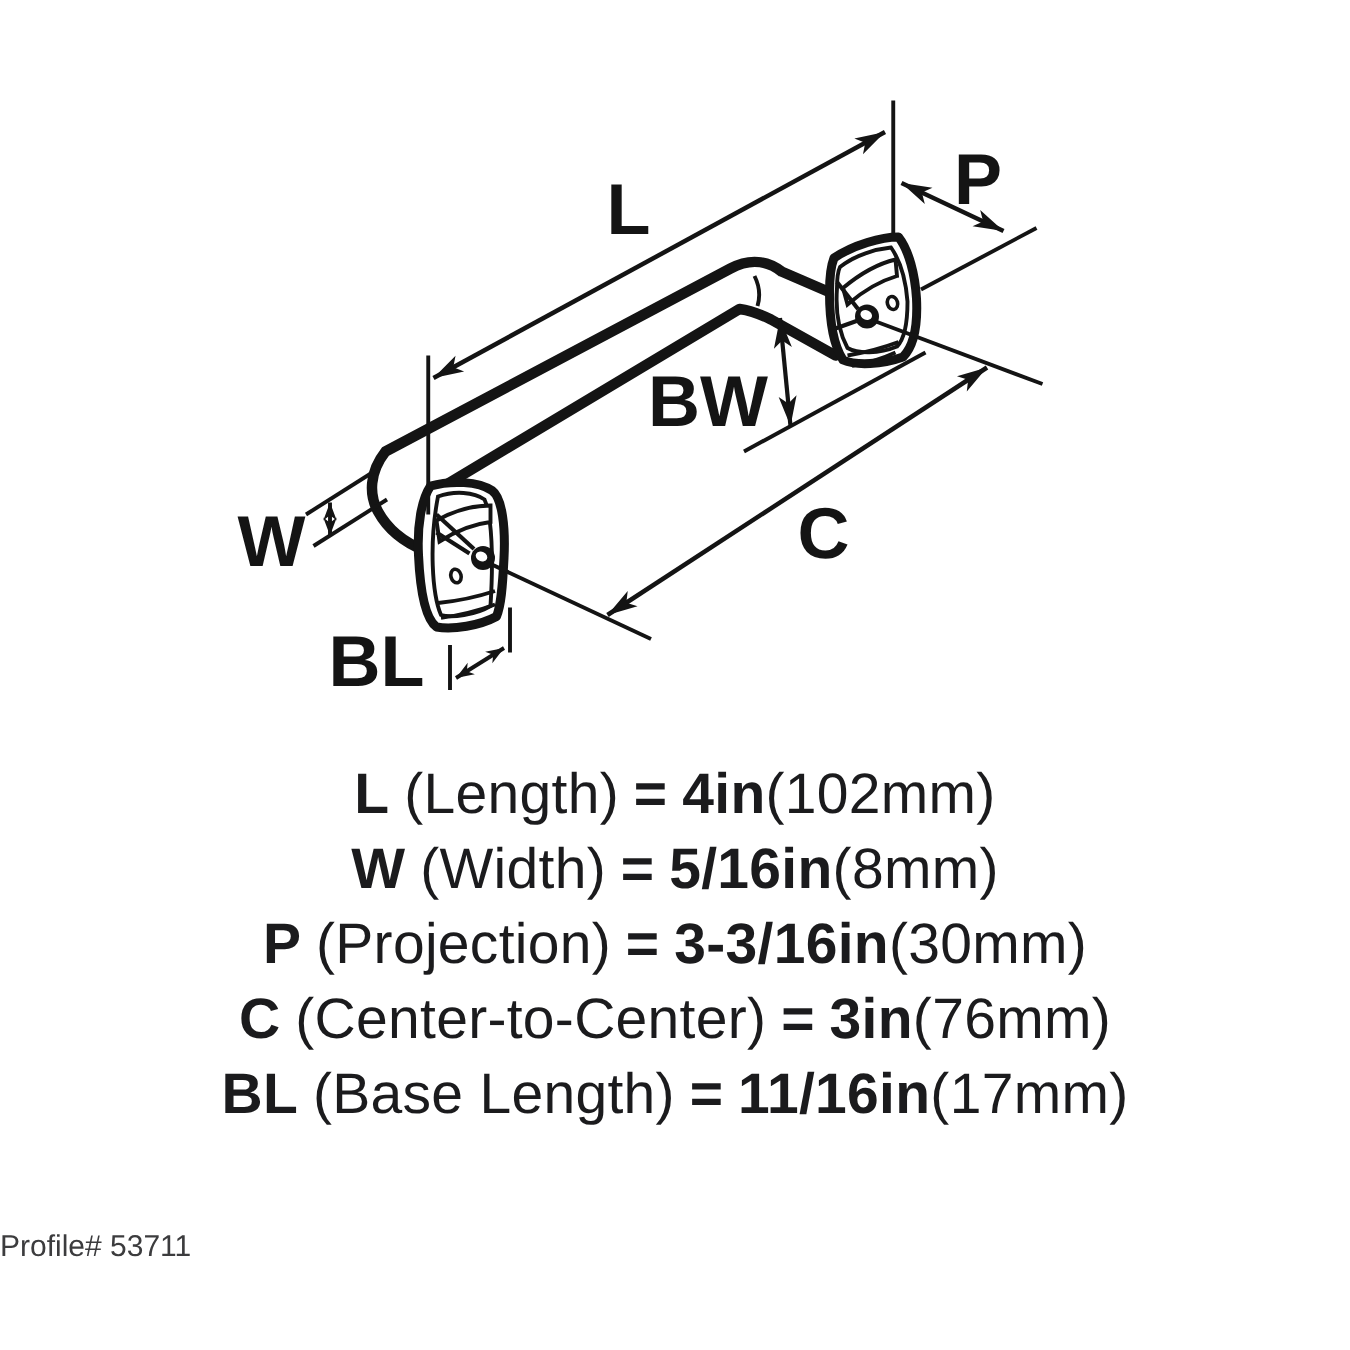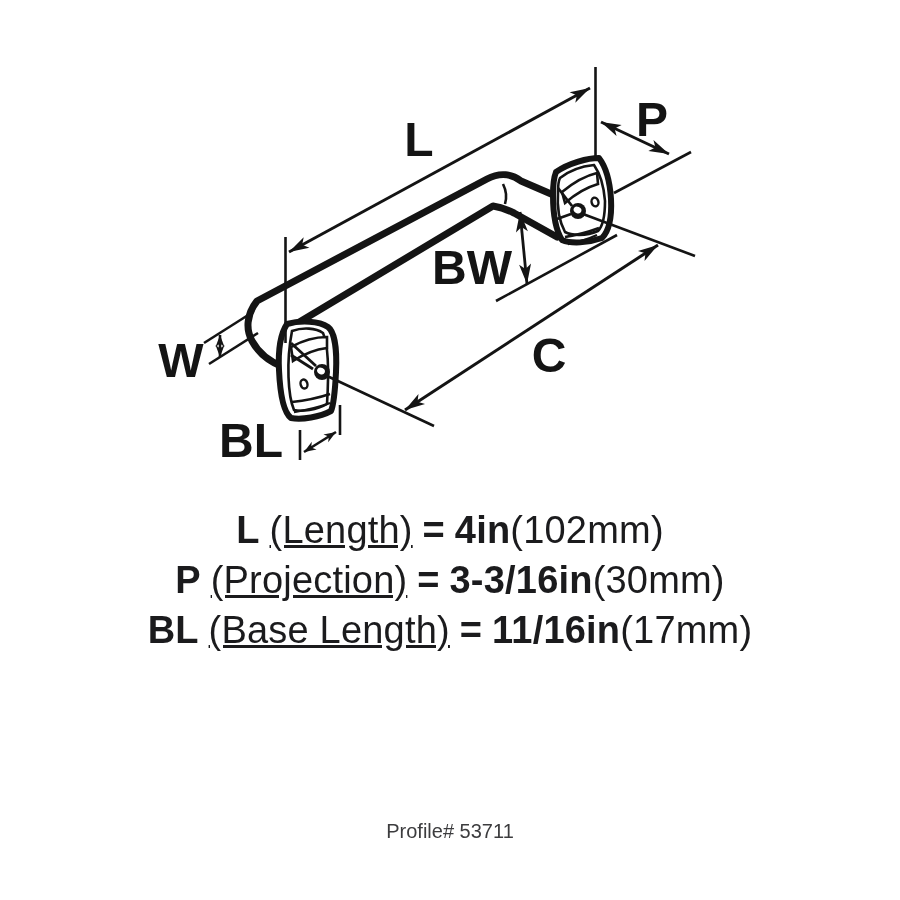--- a/index.html
+++ b/index.html
@@ -9,24 +9,24 @@
   .diagram-wrap { position: absolute; left: 0; top: 0; width: 900px; height: 500px; }
   svg text { font-family: "Liberation Sans", sans-serif; font-weight: 700; fill: #141414; }
   .dim-letter { font-size: 48px; }
 
   .specs { position: absolute; left: 0; right: 0; top: 505px; text-align: center;
            font-size: 38px; line-height: 50px; letter-spacing: 0.2px; color: #1b1b1d; }
   .spec-line { white-space: nowrap; }
   .b { font-weight: 700; }
   .r { font-weight: 400; }
   .sp-code { margin-right: 0.26em; }
-  .sp-label { margin-right: 0.26em; text-decoration: underline; }
+  .sp-label { margin-right: 0.26em; }
   .sp-eq { margin-right: 0.26em; }
 
-  .profile { position: absolute; left: 0; right: 0; top: 820px; text-align: center;
+  .profile { position: absolute; left: 0; right: 0; top: 820px; 
              font-size: 20px; font-weight: 400; color: #3c3c3e; }
 </style>
 </head>
 <body>
 
 <div class="diagram-wrap">
   <svg width="900" height="500" viewBox="0 0 900 500">
     <defs>
       <marker id="ah" viewBox="0 0 22 13" refX="21" refY="6.5" markerWidth="22" markerHeight="13" orient="auto-start-reverse" markerUnits="userSpaceOnUse">
         <path d="M1,0.5 L21,6.5 L1,12.5 L6,6.5 Z" fill="#141414"></path>
@@ -141,20 +141,26 @@
       <text class="dim-letter" x="251" y="457" text-anchor="middle">BL</text>
     </g>
   </svg>
 </div>
 
 <div class="specs">
   <div class="spec-line">
     <span class="b sp-code">L</span><span class="r sp-label">(Length)</span><span class="b sp-eq">=</span><span class="b sp-val">4in</span><span class="r sp-metric">(102mm)</span>
   </div>
   <div class="spec-line">
+    <span class="b sp-code">W</span><span class="r sp-label">(Width)</span><span class="b sp-eq">=</span><span class="b sp-val">5/16in</span><span class="r sp-metric">(8mm)</span>
+  </div>
+  <div class="spec-line">
     <span class="b sp-code">P</span><span class="r sp-label">(Projection)</span><span class="b sp-eq">=</span><span class="b sp-val">3-3/16in</span><span class="r sp-metric">(30mm)</span>
+  </div>
+  <div class="spec-line">
+    <span class="b sp-code">C</span><span class="r sp-label">(Center-to-Center)</span><span class="b sp-eq">=</span><span class="b sp-val">3in</span><span class="r sp-metric">(76mm)</span>
   </div>
   <div class="spec-line">
     <span class="b sp-code">BL</span><span class="r sp-label">(Base Length)</span><span class="b sp-eq">=</span><span class="b sp-val">11/16in</span><span class="r sp-metric">(17mm)</span>
   </div>
 </div>
 
 <div class="profile">Profile# 53711</div>
 
 </body></html>

